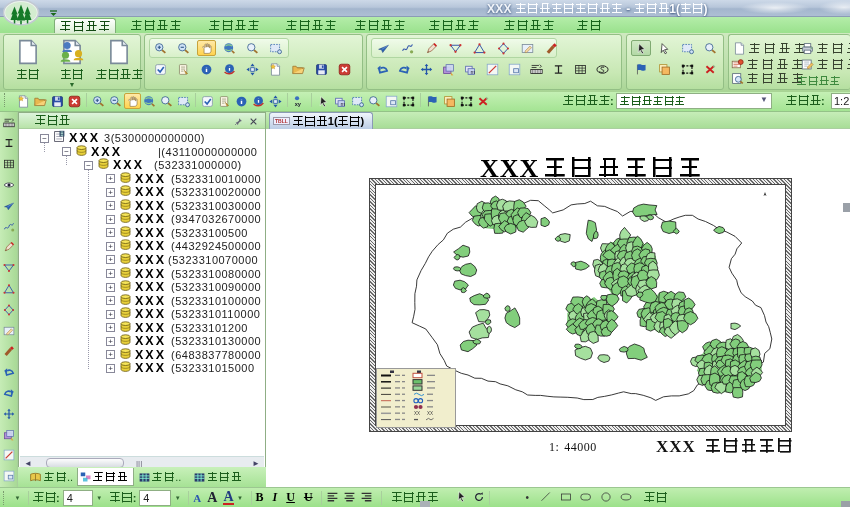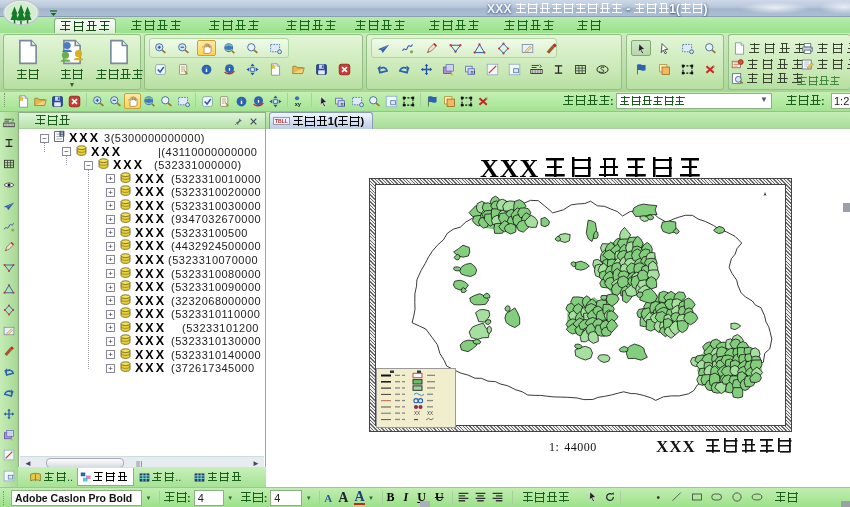--- a/index.html
+++ b/index.html
@@ -907,71 +907,71 @@
           <span class="code" style="margin-left:3px">(5323310090000</span>
         </div>
         <div class="trow" style="top:164.10000000000002px;left:86px;">
           <span class="pm">+</span>
           <span class="tico"><svg width="13" height="13" viewBox="0 0 16 16">
               <path d="M2.5 4.5v7c0 1.4 2.5 2.5 5.5 2.5s5.5-1.1 5.5-2.5v-7" fill="#e8d03a" stroke="#6a5a10"></path>
               <ellipse cx="8" cy="4.5" rx="5.5" ry="2.3" fill="#f5e45a" stroke="#6a5a10"></ellipse>
               <path d="M2.5 8c0 1.3 2.5 2.3 5.5 2.3S13.5 9.3 13.5 8" fill="none" stroke="#6a5a10" stroke-width=".7"></path>
             </svg></span>
           <span class="xxx">XXX</span>
-          <span class="code" style="margin-left:3px">(3232068000000</span>
+          <span class="code" style="margin-left:3px">(5323310100000</span>
         </div>
         <div class="trow" style="top:177.65000000000003px;left:86px;">
           <span class="pm">+</span>
           <span class="tico"><svg width="13" height="13" viewBox="0 0 16 16">
               <path d="M2.5 4.5v7c0 1.4 2.5 2.5 5.5 2.5s5.5-1.1 5.5-2.5v-7" fill="#e8d03a" stroke="#6a5a10"></path>
               <ellipse cx="8" cy="4.5" rx="5.5" ry="2.3" fill="#f5e45a" stroke="#6a5a10"></ellipse>
               <path d="M2.5 8c0 1.3 2.5 2.3 5.5 2.3S13.5 9.3 13.5 8" fill="none" stroke="#6a5a10" stroke-width=".7"></path>
             </svg></span>
           <span class="xxx">XXX</span>
           <span class="code" style="margin-left:3px">(5323310110000</span>
         </div>
         <div class="trow" style="top:191.20000000000005px;left:86px;">
           <span class="pm">+</span>
           <span class="tico"><svg width="13" height="13" viewBox="0 0 16 16">
               <path d="M2.5 4.5v7c0 1.4 2.5 2.5 5.5 2.5s5.5-1.1 5.5-2.5v-7" fill="#e8d03a" stroke="#6a5a10"></path>
               <ellipse cx="8" cy="4.5" rx="5.5" ry="2.3" fill="#f5e45a" stroke="#6a5a10"></ellipse>
               <path d="M2.5 8c0 1.3 2.5 2.3 5.5 2.3S13.5 9.3 13.5 8" fill="none" stroke="#6a5a10" stroke-width=".7"></path>
             </svg></span>
           <span class="xxx">XXX</span>
-          <span class="code" style="margin-left:14px">(53233101200</span>
+          <span class="code" style="margin-left:3px">(53233101200</span>
         </div>
         <div class="trow" style="top:204.75000000000006px;left:86px;">
           <span class="pm">+</span>
           <span class="tico"><svg width="13" height="13" viewBox="0 0 16 16">
               <path d="M2.5 4.5v7c0 1.4 2.5 2.5 5.5 2.5s5.5-1.1 5.5-2.5v-7" fill="#e8d03a" stroke="#6a5a10"></path>
               <ellipse cx="8" cy="4.5" rx="5.5" ry="2.3" fill="#f5e45a" stroke="#6a5a10"></ellipse>
               <path d="M2.5 8c0 1.3 2.5 2.3 5.5 2.3S13.5 9.3 13.5 8" fill="none" stroke="#6a5a10" stroke-width=".7"></path>
             </svg></span>
           <span class="xxx">XXX</span>
           <span class="code" style="margin-left:3px">(5323310130000</span>
         </div>
         <div class="trow" style="top:218.30000000000007px;left:86px;">
           <span class="pm">+</span>
           <span class="tico"><svg width="13" height="13" viewBox="0 0 16 16">
               <path d="M2.5 4.5v7c0 1.4 2.5 2.5 5.5 2.5s5.5-1.1 5.5-2.5v-7" fill="#e8d03a" stroke="#6a5a10"></path>
               <ellipse cx="8" cy="4.5" rx="5.5" ry="2.3" fill="#f5e45a" stroke="#6a5a10"></ellipse>
               <path d="M2.5 8c0 1.3 2.5 2.3 5.5 2.3S13.5 9.3 13.5 8" fill="none" stroke="#6a5a10" stroke-width=".7"></path>
             </svg></span>
           <span class="xxx">XXX</span>
-          <span class="code" style="margin-left:3px">(5323310140000</span>
+          <span class="code" style="margin-left:3px">(6483837780000</span>
         </div>
         <div class="trow" style="top:231.85000000000008px;left:86px;">
           <span class="pm">+</span>
           <span class="tico"><svg width="13" height="13" viewBox="0 0 16 16">
               <path d="M2.5 4.5v7c0 1.4 2.5 2.5 5.5 2.5s5.5-1.1 5.5-2.5v-7" fill="#e8d03a" stroke="#6a5a10"></path>
               <ellipse cx="8" cy="4.5" rx="5.5" ry="2.3" fill="#f5e45a" stroke="#6a5a10"></ellipse>
               <path d="M2.5 8c0 1.3 2.5 2.3 5.5 2.3S13.5 9.3 13.5 8" fill="none" stroke="#6a5a10" stroke-width=".7"></path>
             </svg></span>
           <span class="xxx">XXX</span>
-          <span class="code" style="margin-left:3px">(372617345000</span>
+          <span class="code" style="margin-left:3px">(532331015000</span>
         </div>
       </div>
 <div id="lpscroll">
         <span class="sarrow" style="left:4px">◄</span>
         <div id="lpthumb"></div>
         <span style="position:absolute;left:116px;top:2px;font-size:8px;color:#667">|||</span>
         <span class="sarrow" style="right:4px">►</span>
       </div>
 </div>
 <div id="lptabs">
@@ -1320,21 +1320,20 @@
             <rect x="37" y="49.9" width="4" height="1.3" fill="#555"></rect>
             <path d="M49 50.9 l2.5 -1.5 2.5 1.5 2.5 -1.5" stroke="#555" fill="none" stroke-width=".8"></path>
           </svg></div>
 <div id="mcap1" style="letter-spacing:.5px">1:  44000</div>
 <div id="mcap2"><span style="font-size:17px;letter-spacing:1px">XXX</span>&nbsp;&nbsp;<i class="cj a" style="width:15px;height:15px;margin-right:3px"></i><i class="cj b" style="width:15px;height:15px;margin-right:3px"></i><i class="cj c" style="width:15px;height:15px;margin-right:3px"></i><i class="cj a" style="width:15px;height:15px;margin-right:3px"></i><i class="cj b" style="width:15px;height:15px;margin-right:0px"></i></div>
 <div id="vthumb"></div>
 </div>
 </div>
 <div id="botbar">
 <span style="display:inline-block;width:5px;height:14px;border-left:1px dotted #7a9a6e;margin:0 3px"></span>
-<span class="combo" style="width:131px;font-weight:bold;font-size:10.5px;color:#111;overflow:hidden;white-space:nowrap">Adobe Caslon Pro Bold</span>
       <span class="dd">▼</span>
 <span class="sep"></span>
 <span style="color:#1b5e1b;font-weight:bold"><i class="cj a" style="width:11px;height:11px;margin-right:1px"></i><i class="cj b" style="width:11px;height:11px;margin-right:0px"></i>:</span>
 <span class="combo" style="width:30px;margin-left:3px">4</span>
       <span class="dd">▼</span>
 <span style="color:#1b5e1b;font-weight:bold;margin-left:4px"><i class="cj a" style="width:11px;height:11px;margin-right:1px"></i><i class="cj b" style="width:11px;height:11px;margin-right:0px"></i>:</span>
 <span class="combo" style="width:32px;margin-left:3px">4</span>
       <span class="dd">▼</span>
 <span class="sep"></span>
 <span style="color:#2b55b0;font-weight:bold;font-size:11px;font-family:'Liberation Serif'">A</span>

